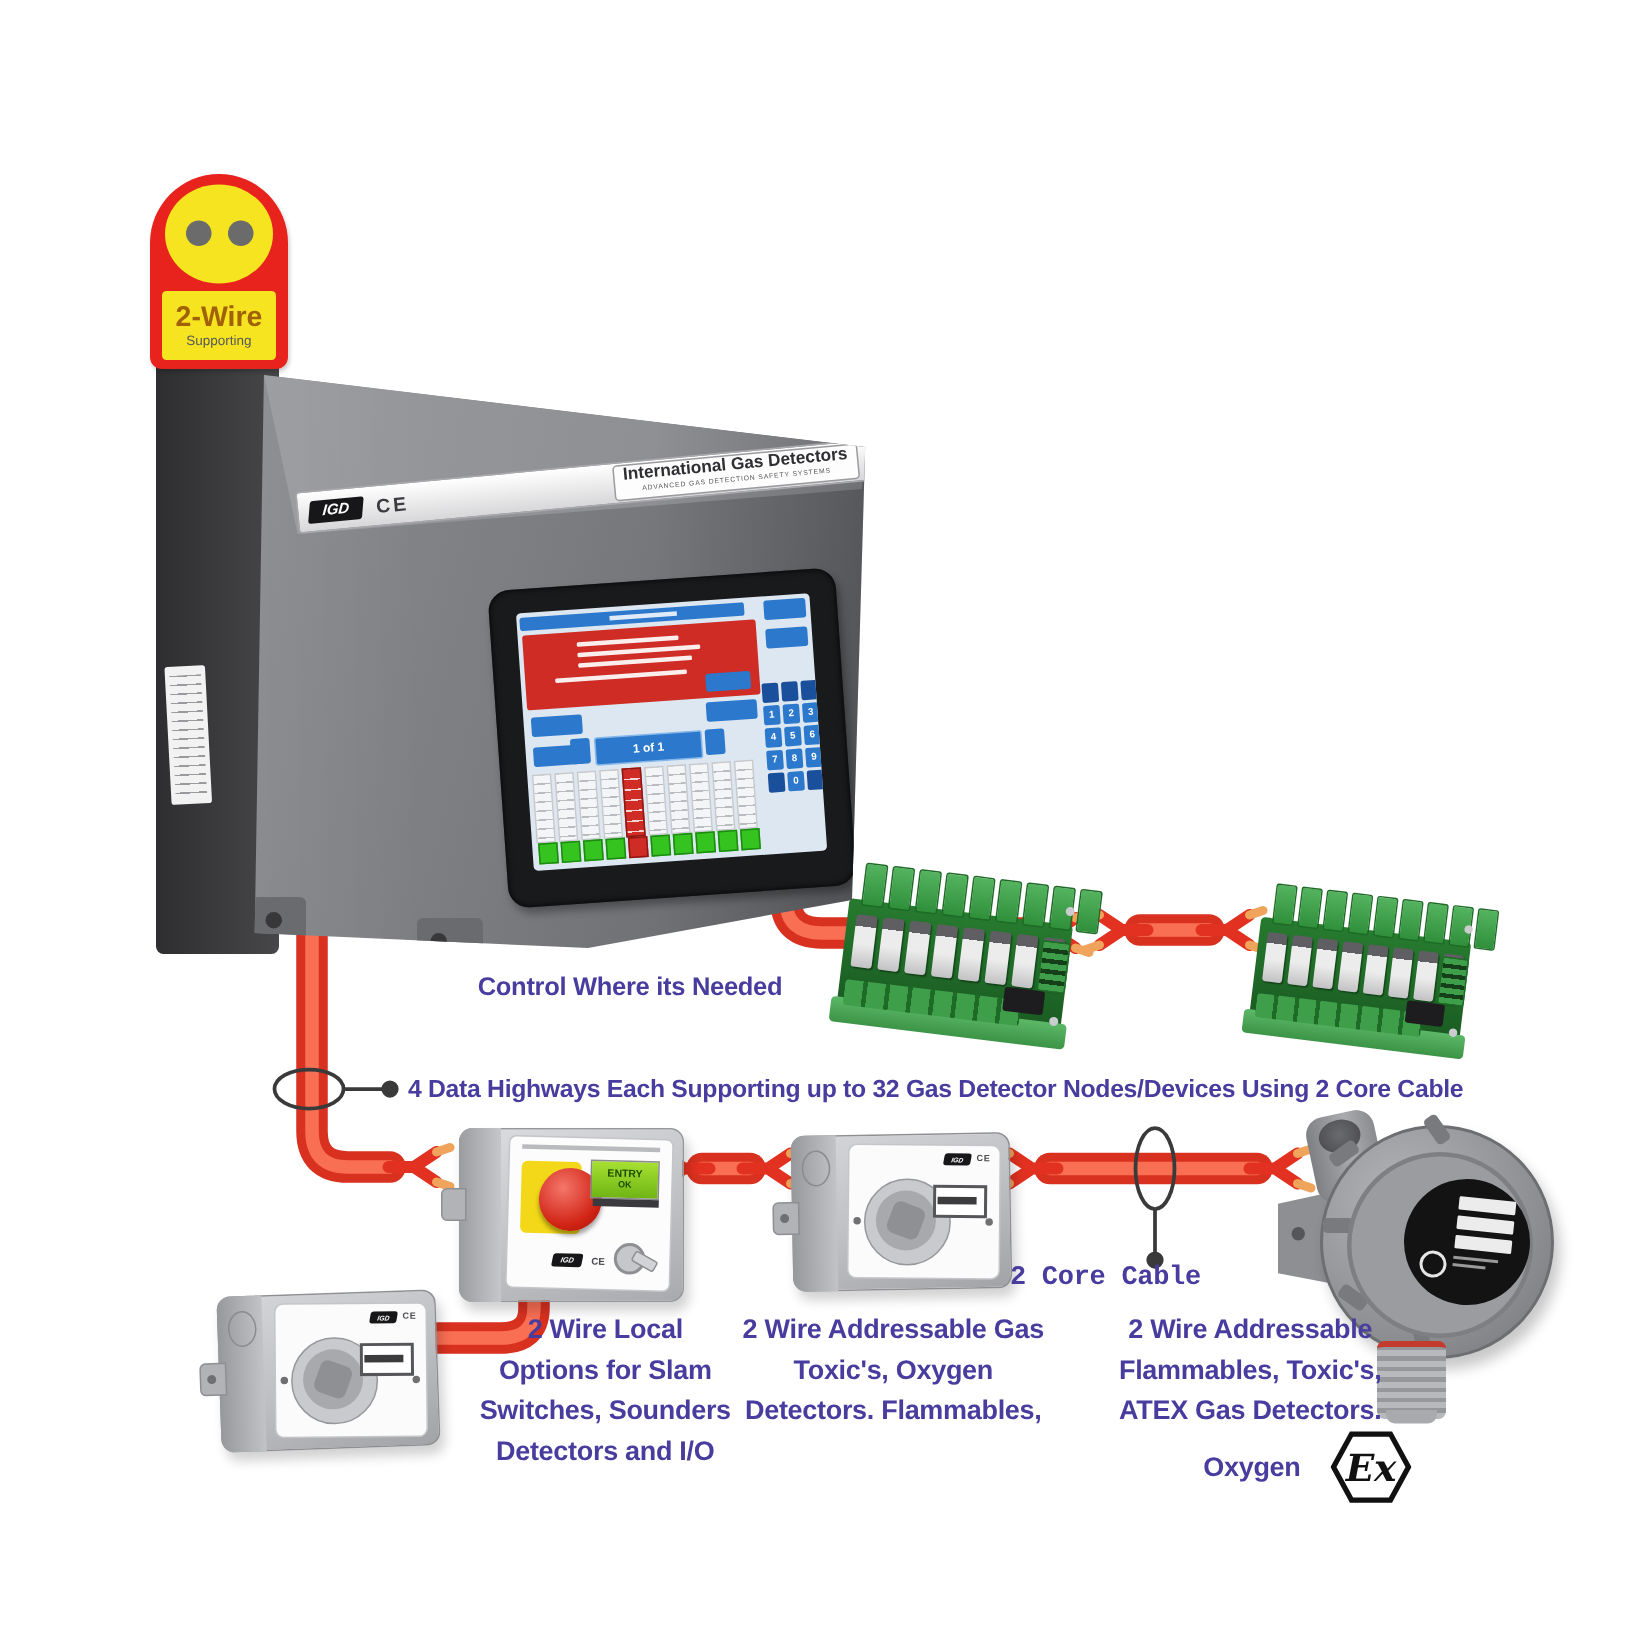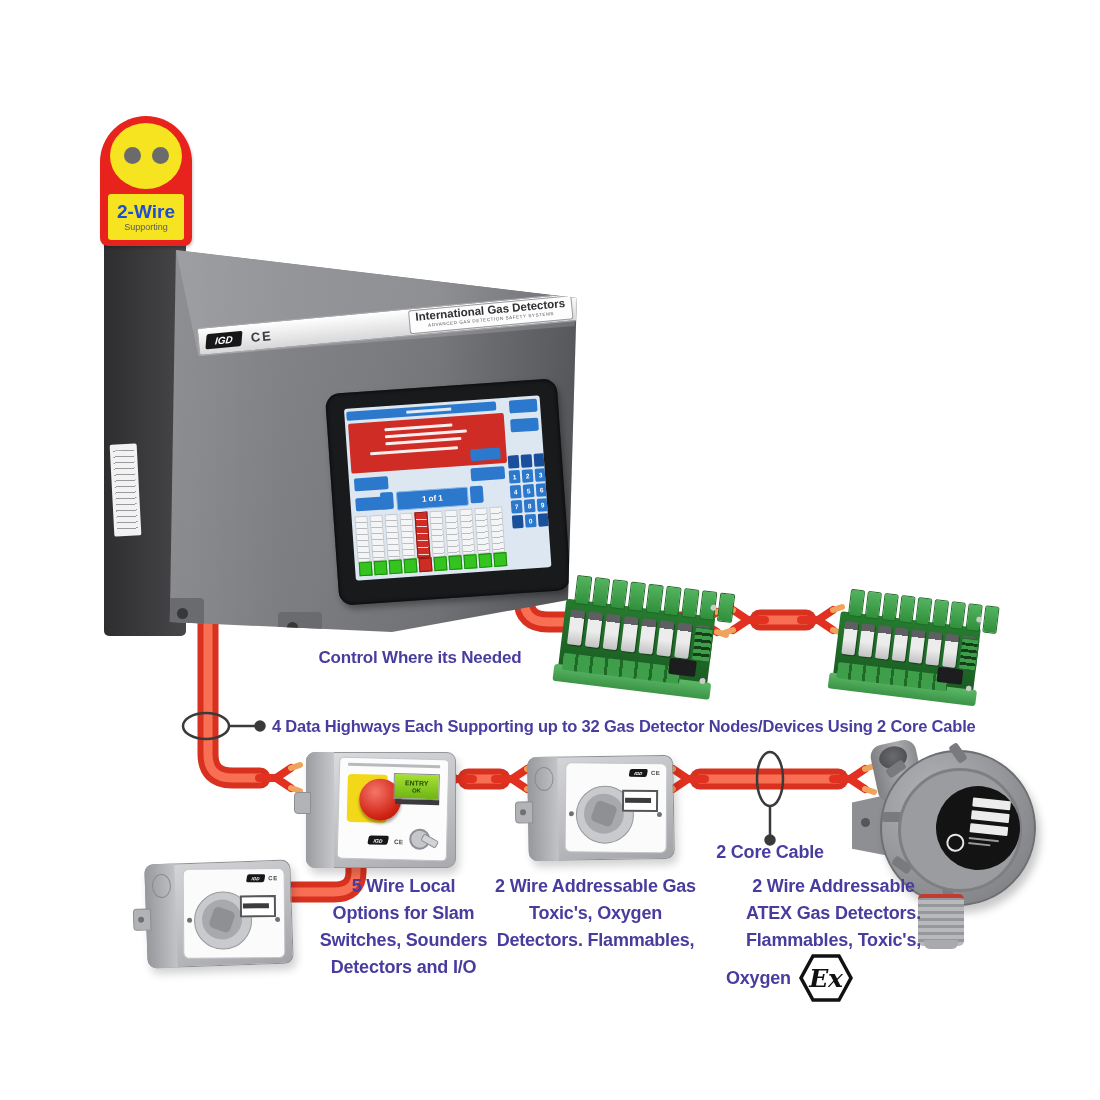--- a/index.html
+++ b/index.html
@@ -17,21 +17,21 @@
   
   .lbl{position:absolute;color:var(--purple);font-weight:bold;text-align:center;letter-spacing:-0.2px;}
 
   
   .badge{left:100px;top:116px;width:92px;height:130px;background:#e8221c;
          border-radius:46px 46px 8px 8px;z-index:6;box-shadow:1px 2px 3px rgba(0,0,0,.2);}
   .badge-circle{position:absolute;left:10px;top:7px;width:72px;height:66px;border-radius:50%;background:#f5e41f;}
   .badge-dot{position:absolute;top:24px;width:17px;height:17px;border-radius:50%;background:#6b6b6b;}
   .badge-label{position:absolute;left:8px;top:78px;width:76px;height:46px;background:#f5e41f;border-radius:3px;
                display:flex;flex-direction:column;align-items:center;justify-content:center;}
-  .badge-title{font-size:19px;font-weight:bold;color:#1d4ed8;line-height:20px;}
+  .badge-title{font-size:19px;font-weight:bold;color:#a16207;line-height:20px;}
   .badge-sub{font-size:9px;color:#58595b;}
 
   
   .panel-back{left:104px;top:234px;width:82px;height:402px;background:linear-gradient(90deg,#2e2e31,#47474a);
               border-radius:5px;z-index:2;}
   .side-label{left:112px;top:444px;width:27px;height:92px;background:#f2f2f3;border-radius:2px;
               transform:rotate(-3deg);z-index:3;padding:6px 3px;box-sizing:border-box;}
   .side-label .lines{width:100%;height:100%;
       background:repeating-linear-gradient(180deg,#9a9a9e 0 1px,transparent 1px 6px);}
   .panel-body{left:150px;top:240px;width:440px;height:400px;z-index:3;
@@ -468,39 +468,39 @@
     <div class="cap"></div>
   </div>
 
   <div class="lbl" style="left:255px;top:646px;width:330px;font-size:17px;line-height:23px;z-index:5;">
     <div>Control Where its Needed</div>
   </div>
 
   <div class="lbl" style="left:272px;top:717px;width:790px;font-size:16.5px;text-align:left;z-index:5;">4 Data Highways Each Supporting up to 32 Gas Detector Nodes/Devices Using 2 Core Cable</div>
 
   <div class="lbl" style="left:296px;top:873px;width:215px;font-size:18px;line-height:27px;z-index:5;">
-    <div>5 Wire Local</div>
+    <div>2 Wire Local</div>
     <div>Options for Slam</div>
     <div>Switches, Sounders</div>
     <div>Detectors and I/O</div>
   </div>
 
   <div class="lbl" style="left:478px;top:873px;width:235px;font-size:18px;line-height:27px;z-index:5;">
     <div>2 Wire Addressable Gas</div>
     <div>Toxic's, Oxygen</div>
     <div>Detectors. Flammables,</div>
   </div>
 
-  <div class="lbl" style="left:695px;top:842px;width:150px;font-size:18px;z-index:5;">2 Core Cable</div>
+  <div class="lbl" style="left:662px;top:842px;width:150px;font-size:18px;z-index:5;font-family:Liberation Mono, monospace;">2 Core Cable</div>
 
   <div class="lbl" style="left:726px;top:873px;width:215px;font-size:18px;line-height:27px;z-index:5;">
     <div>2 Wire Addressable</div>
+    <div>Flammables, Toxic's,</div>
     <div>ATEX Gas Detectors.</div>
-    <div>Flammables, Toxic's,</div>
-    <div style="display:flex;align-items:center;justify-content:flex-start;gap:8px;">
+    <div style="display:flex;align-items:center;justify-content:flex-end;gap:20px;">
       <span>Oxygen</span>
       <svg class="exmark" style="position:static;" width="54" height="48" viewBox="0 0 54 48">
         <polygon points="14,2 40,2 52,24 40,46 14,46 2,24" fill="#fff" stroke="#111" stroke-width="3.5"></polygon>
         <text x="27" y="33" text-anchor="middle" font-family="DejaVu Serif, serif" font-style="italic" font-weight="bold" font-size="25" fill="#111">Ex</text>
       </svg>
     </div>
   </div>
 
 </div>
 

